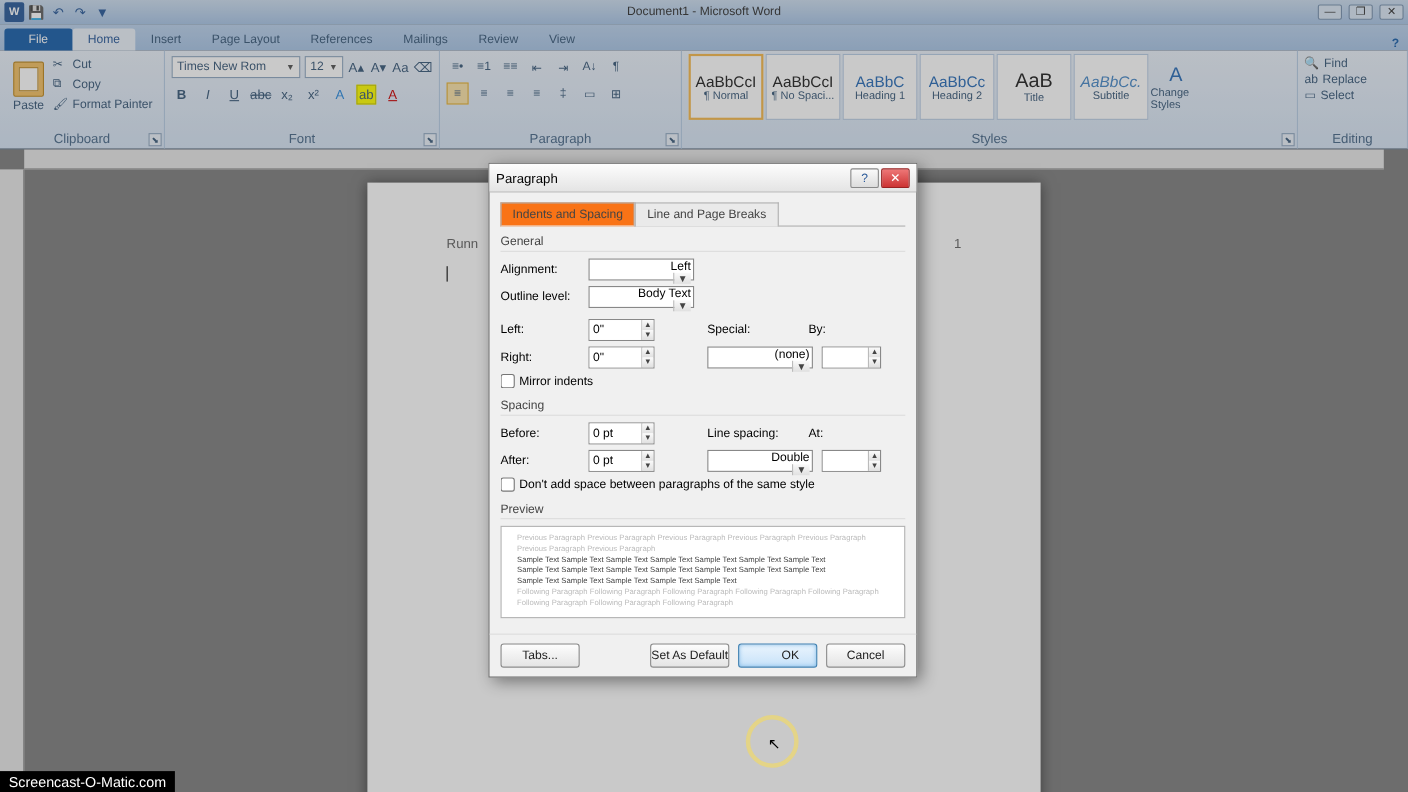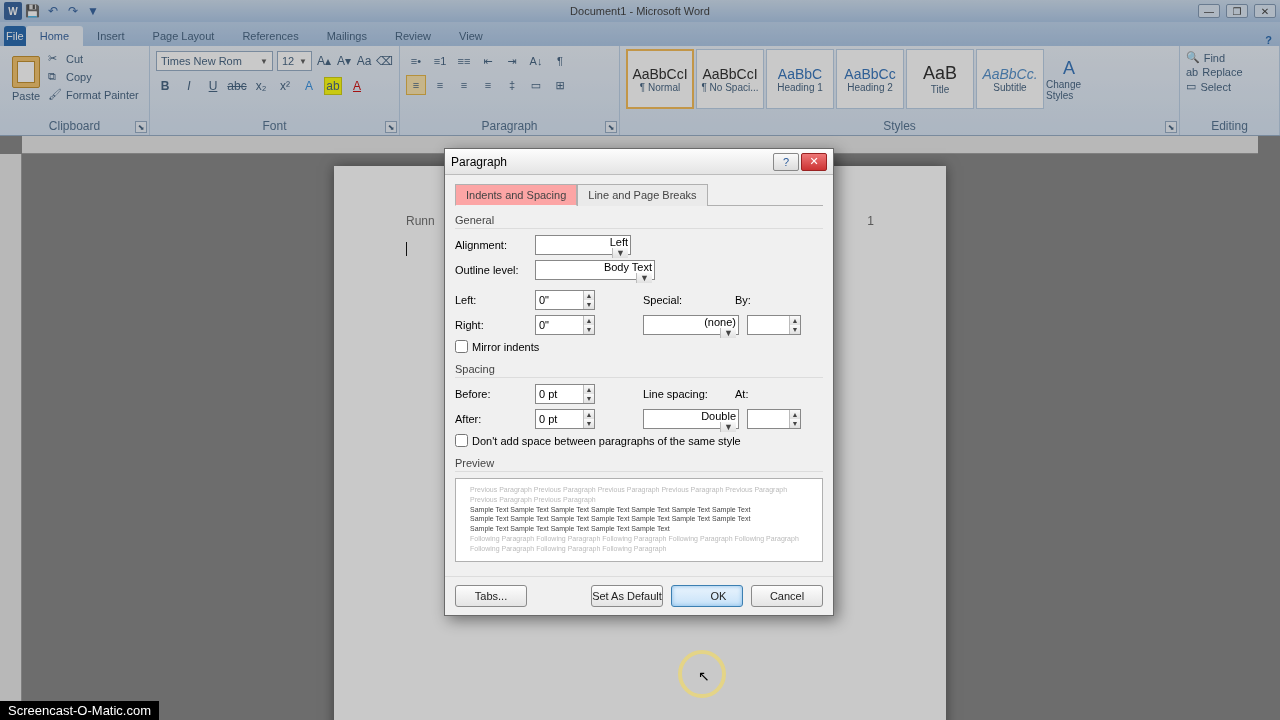--- a/index.html
+++ b/index.html
@@ -8,21 +8,21 @@
 
 .titlebar { height: 22px; background: linear-gradient(#cddef0,#a9c5e6); display: flex; align-items: center; font-size: 11px; color: #333; position: relative; }
 .titlebar .qat { display: flex; gap: 2px; padding-left: 4px; align-items: center; }
 .titlebar .qat span { width: 18px; height: 18px; display: inline-flex; align-items: center; justify-content: center; font-size: 12px; color: #2a5a9a; }
 .titlebar .title { position: absolute; left: 50%; transform: translateX(-50%); }
 .titlebar .winbtns { position: absolute; right: 4px; display: flex; gap: 6px; }
 .titlebar .winbtns span { width: 22px; height: 14px; border: 1px solid #7a93b0; border-radius: 2px; display: inline-flex; align-items: center; justify-content: center; font-size: 10px; background: #dce8f5; }
 
 
 .ribbontabs { height: 24px; background: linear-gradient(#bcd3ed,#a9c5e6); display: flex; align-items: flex-end; font-size: 11px; padding-left: 0; }
-.ribbontabs .filetab { background: #1a60ab; color: #fff; padding: 4px 2px; border-radius: 3px 3px 0 0; margin-left: 4px; }
+.ribbontabs .filetab { background: #1a60ab; color: #fff; padding: 4px 22px; border-radius: 3px 3px 0 0; margin-left: 4px; }
 .ribbontabs .tab { padding: 4px 14px; color: #3a5a7a; cursor: default; }
 .ribbontabs .tab.active { background: #eaf1fa; border-radius: 3px 3px 0 0; color: #2a5a9a; }
 .ribbontabs .help { margin-left: auto; margin-right: 8px; color: #1a60ab; font-weight: bold; }
 
 
 .ribbon { height: 90px; background: linear-gradient(#eaf1fa,#d7e5f5); border-bottom: 1px solid #90a8c2; display: flex; font-size: 11px; color: #3a5a7a; }
 .group { border-right: 1px solid #b8cde5; padding: 3px 6px 0 6px; display: flex; flex-direction: column; position: relative; }
 .group .glabel { text-align: center; font-size: 12px; color: #4a6a8a; margin-top: auto; padding-bottom: 2px; position: relative; }
 .group .launcher { position: absolute; right: 2px; bottom: 2px; width: 12px; height: 12px; border: 1px solid #90a8c2; font-size: 8px; display: flex; align-items: center; justify-content: center; background: #eaf1fa; }
 
@@ -75,21 +75,21 @@
 .dialog { position: absolute; left: 444px; top: 148px; width: 390px; background: #f0f0f0; border: 1px solid #6a6a6a; box-shadow: 4px 4px 14px rgba(0,0,0,0.45); font-size: 11px; }
 .dlg-title { height: 26px; background: linear-gradient(#fdfdfd,#e4e4e4); display: flex; align-items: center; padding: 0 6px; border-bottom: 1px solid #bcbcbc; }
 .dlg-title .t { flex: 1; font-size: 12px; }
 .dlg-title .hb, .dlg-title .xb { width: 26px; height: 18px; margin-left: 2px; display: flex; align-items: center; justify-content: center; border: 1px solid #888; border-radius: 2px; font-size: 11px; }
 .dlg-title .xb { background: linear-gradient(#e77,#c33); color: #fff; border-color: #922; }
 .dlg-title .hb { background: linear-gradient(#fafafa,#dcdcdc); color: #2a5a9a; }
 
 .dlg-body { padding: 8px 10px 4px 10px; }
 .tabs { display: flex; border-bottom: 1px solid #b0b0b0; margin-bottom: 8px; }
 .tabs .dtab { padding: 4px 10px; border: 1px solid #b0b0b0; border-bottom: none; background: #eaeaea; color: #444; position: relative; top: 1px; }
-.tabs .dtab.active { background: #fca5a5; border-bottom: 1px solid #f0f0f0; }
+.tabs .dtab.active { background: #f97316; border-bottom: 1px solid #f0f0f0; }
 
 .section { margin-bottom: 10px; }
 .section .shdr { font-size: 11px; color: #444; margin-bottom: 6px; border-bottom: 1px solid #dcdcdc; padding-bottom: 2px; }
 .frow { display: flex; align-items: center; margin-bottom: 5px; gap: 8px; }
 .frow label { width: 72px; }
 .frow .lab2 { width: 84px; }
 .combo { height: 20px; border: 1px solid #888; background: #fff; display: flex; align-items: flex-end; padding: 0 2px 0 4px; justify-content: space-between; flex-direction: column; }
 .combo .arr { width: 16px; height: 16px; border-left: 1px solid #bbb; display: flex; align-items: center; justify-content: center; font-size: 9px; color: #444; background: linear-gradient(#fafafa,#e0e0e0); }
 .spin { height: 20px; border: 1px solid #888; background: #fff; display: flex; align-items: center; }
 .spin input { border: none; width: 100%; height: 100%; padding: 0 3px; font-size: 11px; outline: none; }
@@ -317,21 +317,21 @@
       <div class="shdr">General</div>
       <div class="frow">
         <label>Alignment:</label>
         <div class="combo" style="width:96px">
             <span>Left</span>
             <span class="arr">▼</span>
           </div>
       </div>
       <div class="frow">
         <label>Outline level:</label>
-        <div class="combo" style="width:120px">
+        <div class="combo" style="width:96px">
             <span>Body Text</span>
             <span class="arr">▼</span>
           </div>
       </div>
     </div>
 
     <div class="section">
       <div class="frow">
         <label>Left:</label>
         <div class="spin" style="width:60px">

